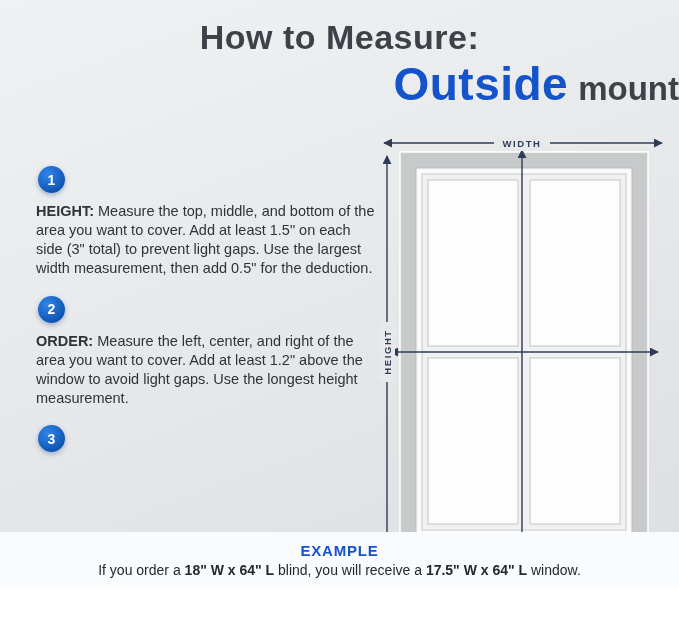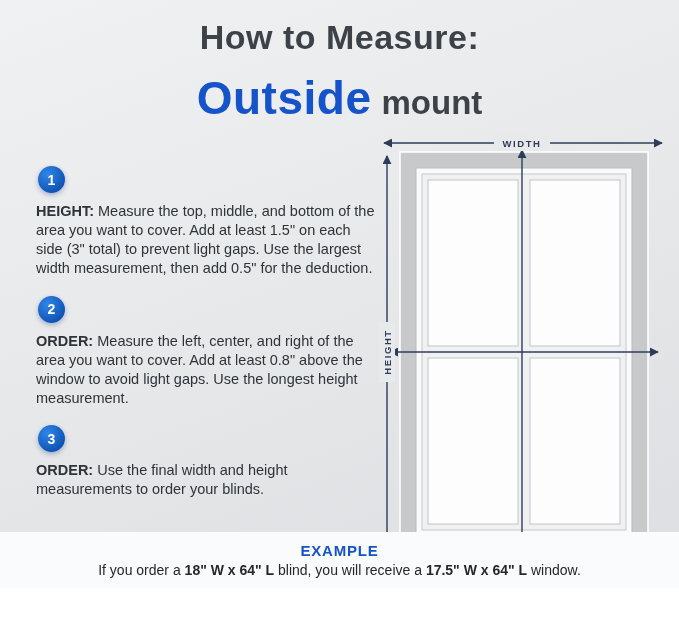--- a/index.html
+++ b/index.html
@@ -14,21 +14,21 @@
     overflow:hidden;
   }
   .page{
     position:relative;width:679px;height:588px;
     background:linear-gradient(160deg,#f0f1f3 0%,#e8e9eb 45%,#dddee1 100%);
   }
 
   
   .title{position:absolute;top:18px;left:0;right:0;text-align:center;color:#3d4249;}
   .title .t1{font-size:34px;font-weight:600;letter-spacing:.5px;}
-  .title .t2{font-size:33px;font-weight:600;margin-top:14px;}
+  .title .t2{font-size:33px;font-weight:600;margin-top:0;text-align:right;}
   .title .accent{font-size:46px;font-weight:800;color:var(--accent-blue,#1553cb);letter-spacing:.5px;}
   .title .suffix{margin-left:10px;}
 
   
   .steps{position:absolute;left:36px;top:166px;width:344px;}
   .step{margin-bottom:17px;}
   .badge{
     width:27px;height:27px;border-radius:50%;
     background:radial-gradient(circle at 35% 30%, #2f86e8, #0d4fae 80%);
     color:#fff;font-weight:700;font-size:14px;
@@ -83,29 +83,27 @@
         </div>
       <p><b>HEIGHT:</b>
         <span>Measure the top, middle, and bottom of the area you want to cover. Add at least 1.5" on each side (3" total) to prevent light gaps. Use the largest width measurement, then add 0.5" for the deduction.</span></p>
     </div>
 
     <div class="step">
       <div class="badge">
           <span>2</span>
         </div>
       <p><b>ORDER:</b>
-        <span>Measure the left, center, and right of the area you want to cover. Add at least 0.8" above the window to avoid light gaps. Use the longest height measurement.</span></p>
+        <span>Measure the left, center, and right of the area you want to cover. Add at least 1.2" above the window to avoid light gaps. Use the longest height measurement.</span></p>
     </div>
 
     <div class="step">
       <div class="badge">
           <span>3</span>
         </div>
-      <p><b>ORDER:</b>
-        <span>Use the final width and height measurements to order your blinds.</span></p>
     </div>
 
   </div>
 
   <div class="diagram">
     <svg viewBox="0 0 302 465">
       <defs>
         <marker id="ah" viewBox="0 0 10 10" refX="9" refY="5" markerWidth="9" markerHeight="9" markerUnits="userSpaceOnUse" orient="auto-start-reverse">
           <path class="ah-fill" d="M0,0 L10,5 L0,10 Z"></path>
         </marker>

